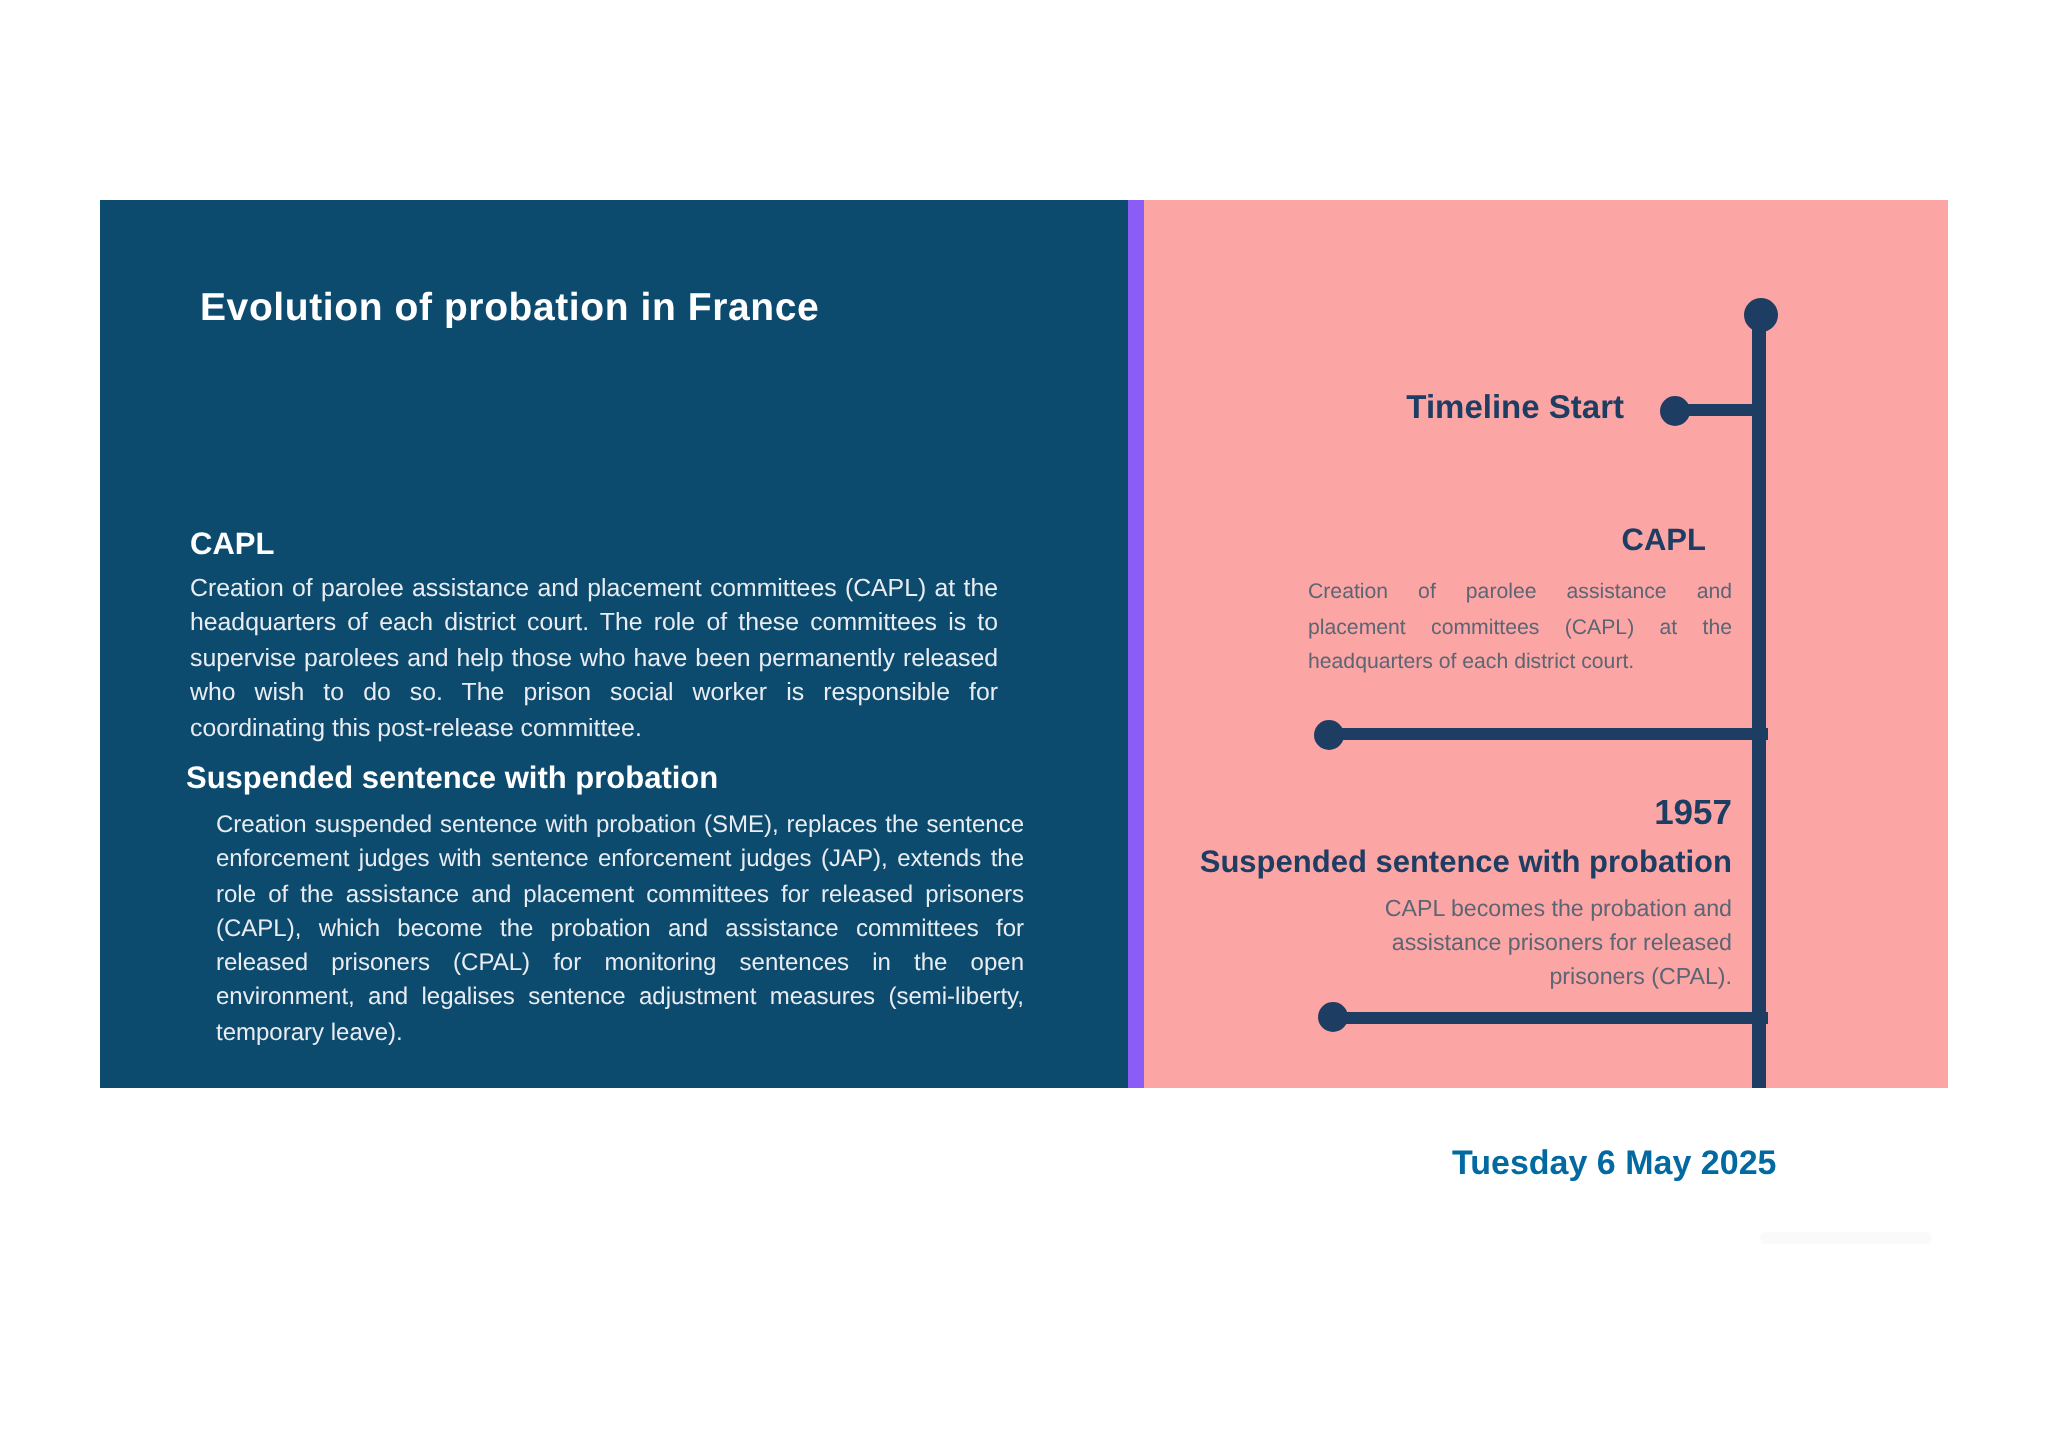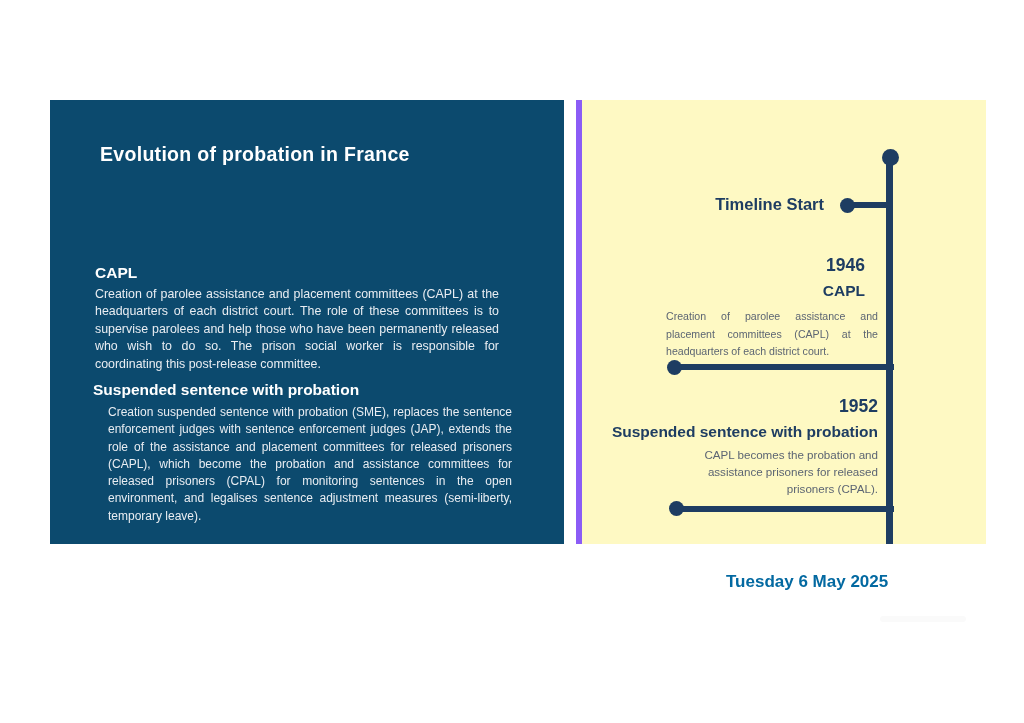--- a/index.html
+++ b/index.html
@@ -58,25 +58,25 @@
     left: 58px; top: 304px;
     width: 404px;
     font-size: 12px;
     line-height: 17.3px;
     text-align: justify;
     color: #e9edf2;
   }
   
   .panel-gray {
     position: absolute;
-    left: 576px; top: 100px;
+    left: 564px; top: 100px;
     width: 410px; height: 444px;
     box-sizing: border-box;
-    border-left: 6px solid #8b5cf6;
-    background: #fef9c3;
+    border-left: 8px solid #8b5cf6;
+    background: #fca5a5;
   }
   .vline {
     position: absolute;
     left: 304px; top: 57px;
     width: 7px; height: 387px;
     background: #1e3d62;
   }
   .dot {
     position: absolute;
     border-radius: 50%;
@@ -174,29 +174,28 @@
 
   <div class="panel-gray">
     <div class="vline"></div>
     <div class="dot top-dot"></div>
 
     <div class="start-label">Timeline Start</div>
     <div class="dot start-dot"></div>
     <div class="hline start-hline"></div>
 
     <div class="event event-1946">
-      <div class="event-year">1946</div>
       <div class="event-title">CAPL</div>
       <div class="event-desc">Creation of parolee assistance and placement committees (CAPL) at the headquarters of each district court.</div>
     </div>
     <div class="hline hline-1946"></div>
     <div class="dot dot-1946"></div>
 
     <div class="event event-1958">
-      <div class="event-year">1952</div>
+      <div class="event-year">1957</div>
       <div class="event-title">Suspended sentence with probation</div>
       <div class="event-desc">CAPL becomes the probation and assistance prisoners for released prisoners (CPAL).</div>
     </div>
     <div class="hline hline-1958"></div>
     <div class="dot dot-1958"></div>
   </div>
 
   <div class="slide-date">Tuesday 6 May 2025</div>
   <div class="faint-watermark"></div>
 

